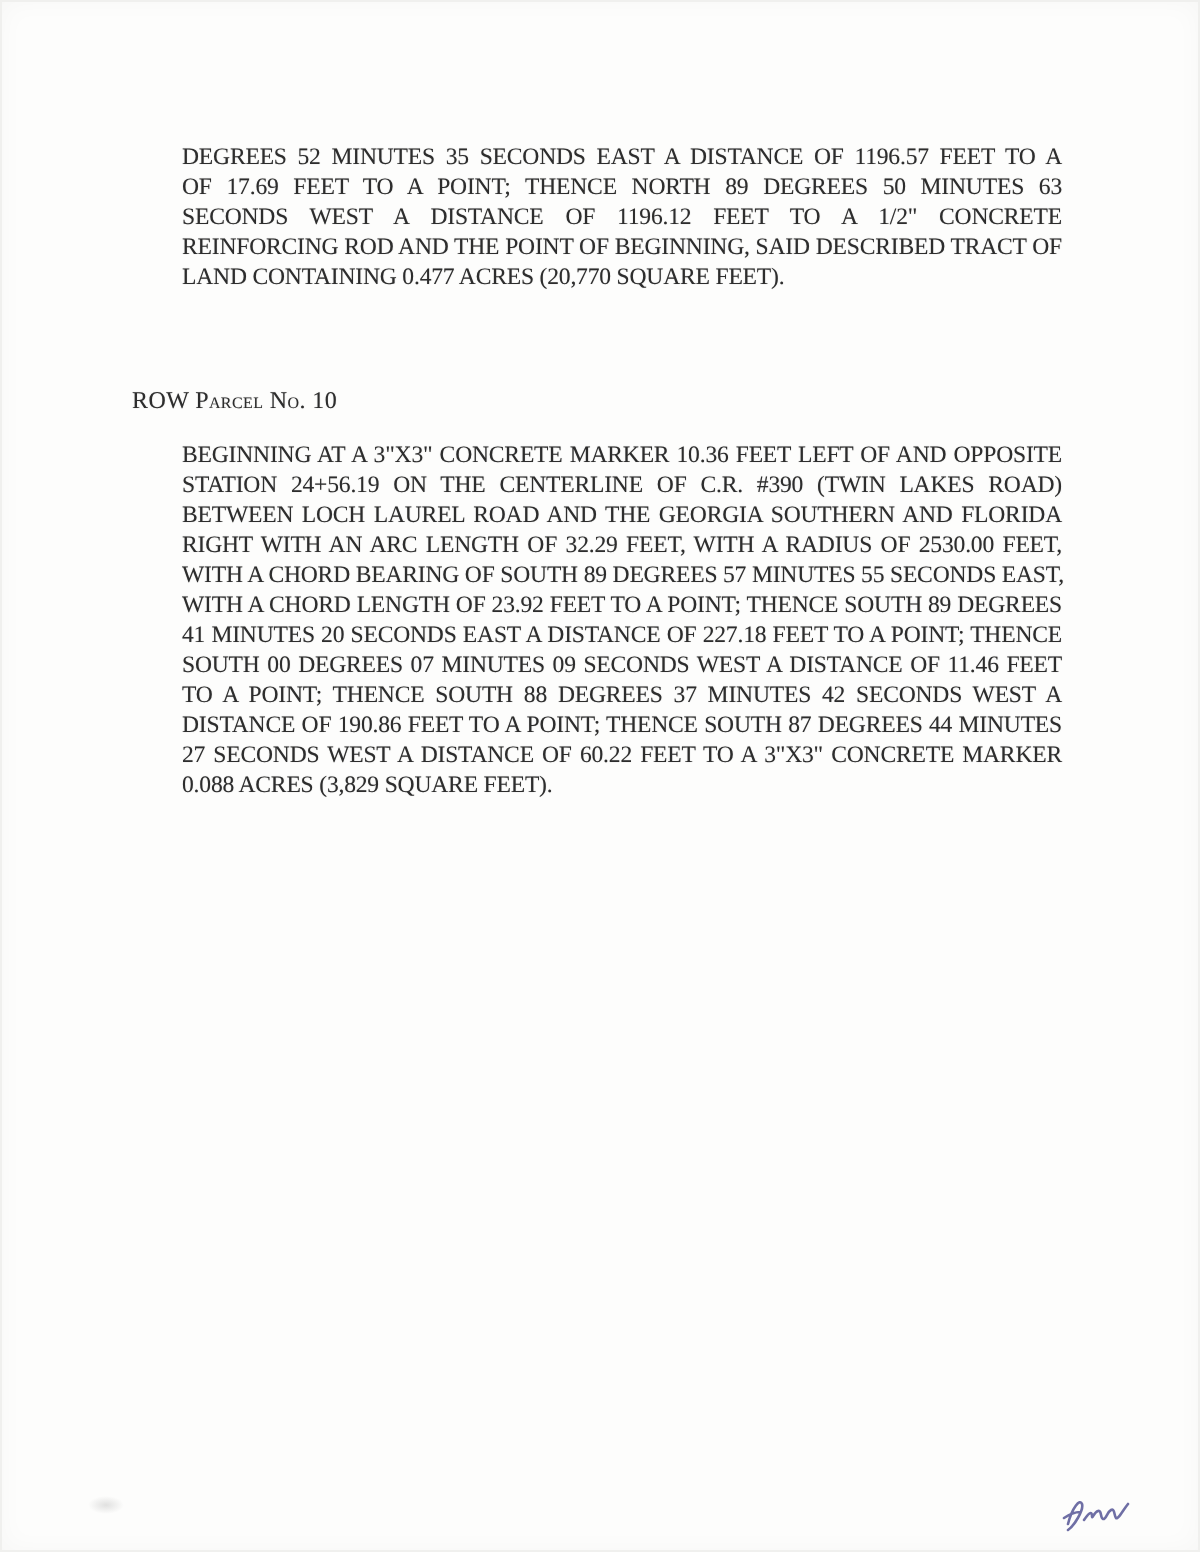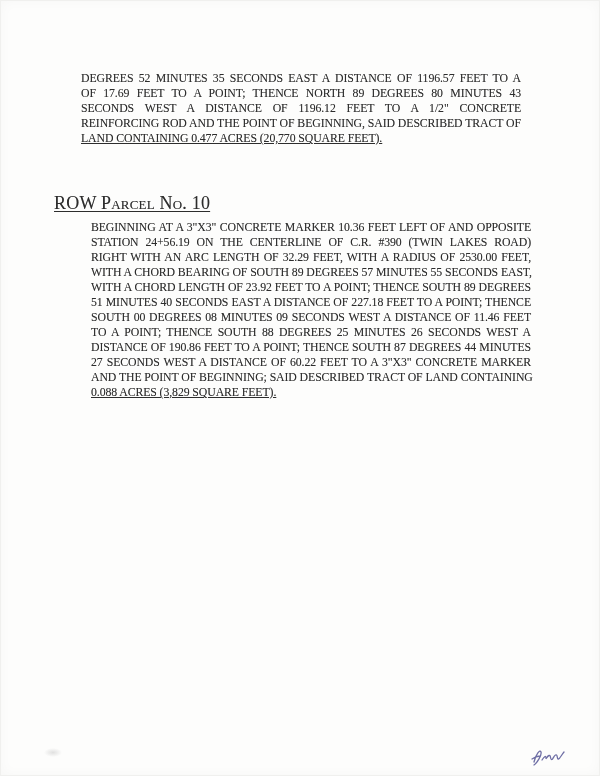--- a/index.html
+++ b/index.html
@@ -21,35 +21,33 @@
     letter-spacing: -0.1px;
     text-shadow: 0 0 0.5px rgba(45,45,45,0.35);
   }
   .jline {
     white-space: nowrap;
     text-align: justify;
     text-align-last: justify;
   }
   .jline.lastline {
     text-align-last: left;
-    text-decoration: underline;
   }
   .heading {
     position: absolute;
-    left: 54px;
+    left: 66px;
     top: 193px;
-    font-size: 18px;
+    font-size: 12px;
     font-variant: small-caps;
     letter-spacing: 0.2px;
-    text-decoration: underline;
     text-underline-offset: 2px;
     text-decoration-thickness: 1px;
     text-shadow: 0 0 0.5px rgba(45,45,45,0.35);
   }
-  .para-top   { left: 81px; top: 71px; }
+  .para-top   { left: 91px; top: 71px; }
   .para-p10   { left: 91px; top: 220px; }
   .signature {
     position: absolute;
     left: 528px;
     top: 746px;
     width: 42px;
     height: 24px;
   }
   .smudge {
     position: absolute;
@@ -60,40 +58,40 @@
     background: radial-gradient(ellipse at center, rgba(150,150,150,0.28), rgba(150,150,150,0) 70%);
   }
 </style>
 </head>
 <body>
 
 <div class="page">
 
   <div class="textblock para-top">
     <div class="jline">DEGREES 52 MINUTES 35 SECONDS EAST A DISTANCE OF 1196.57 FEET TO A</div>
-    <div class="jline">OF 17.69 FEET TO A POINT; THENCE NORTH 89 DEGREES 80 MINUTES 43</div>
+    <div class="jline">OF 17.69 FEET TO A POINT; THENCE NORTH 89 DEGREES 50 MINUTES 63</div>
     <div class="jline">SECONDS WEST A DISTANCE OF 1196.12 FEET TO A 1/2" CONCRETE</div>
     <div class="jline">REINFORCING ROD AND THE POINT OF BEGINNING, SAID DESCRIBED TRACT OF</div>
     <div class="jline lastline">LAND CONTAINING 0.477 ACRES (20,770 SQUARE FEET).</div>
   </div>
 
   <div class="heading">ROW Parcel No. 10</div>
 
   <div class="textblock para-p10">
     <div class="jline">BEGINNING AT A 3"X3" CONCRETE MARKER 10.36 FEET LEFT OF AND OPPOSITE</div>
     <div class="jline">STATION 24+56.19 ON THE CENTERLINE OF C.R. #390 (TWIN LAKES ROAD)</div>
+    <div class="jline">BETWEEN LOCH LAUREL ROAD AND THE GEORGIA SOUTHERN AND FLORIDA</div>
     <div class="jline">RIGHT WITH AN ARC LENGTH OF 32.29 FEET, WITH A RADIUS OF 2530.00 FEET,</div>
     <div class="jline">WITH A CHORD BEARING OF SOUTH 89 DEGREES 57 MINUTES 55 SECONDS EAST,</div>
     <div class="jline">WITH A CHORD LENGTH OF 23.92 FEET TO A POINT; THENCE SOUTH 89 DEGREES</div>
-    <div class="jline">51 MINUTES 40 SECONDS EAST A DISTANCE OF 227.18 FEET TO A POINT; THENCE</div>
-    <div class="jline">SOUTH 00 DEGREES 08 MINUTES 09 SECONDS WEST A DISTANCE OF 11.46 FEET</div>
-    <div class="jline">TO A POINT; THENCE SOUTH 88 DEGREES 25 MINUTES 26 SECONDS WEST A</div>
+    <div class="jline">41 MINUTES 20 SECONDS EAST A DISTANCE OF 227.18 FEET TO A POINT; THENCE</div>
+    <div class="jline">SOUTH 00 DEGREES 07 MINUTES 09 SECONDS WEST A DISTANCE OF 11.46 FEET</div>
+    <div class="jline">TO A POINT; THENCE SOUTH 88 DEGREES 37 MINUTES 42 SECONDS WEST A</div>
     <div class="jline">DISTANCE OF 190.86 FEET TO A POINT; THENCE SOUTH 87 DEGREES 44 MINUTES</div>
     <div class="jline">27 SECONDS WEST A DISTANCE OF 60.22 FEET TO A 3"X3" CONCRETE MARKER</div>
-    <div class="jline">AND THE POINT OF BEGINNING; SAID DESCRIBED TRACT OF LAND CONTAINING</div>
     <div class="jline lastline">0.088 ACRES (3,829 SQUARE FEET).</div>
   </div>
 
   <svg class="signature" viewBox="0 0 42 24" xmlns="http://www.w3.org/2000/svg" aria-hidden="true">
     <path d="M6 16 C8 8, 12 3, 13 6 C14 9, 9 17, 6 19 M4 13 C7 11, 10 10, 12 10
              M14 14 C16 11, 18 9, 18 12 C18 14, 19 10, 21 9.5 C23 9, 22 13, 23.5 13.5
              C25 14, 25.5 10, 27.5 9 C29.5 8, 29 12, 30 13 C31 14, 33.5 9, 36 6" fill="none" stroke="#6f6fa5" stroke-width="1.3" stroke-linecap="round"></path>
   </svg>
 
   <div class="smudge"></div>

